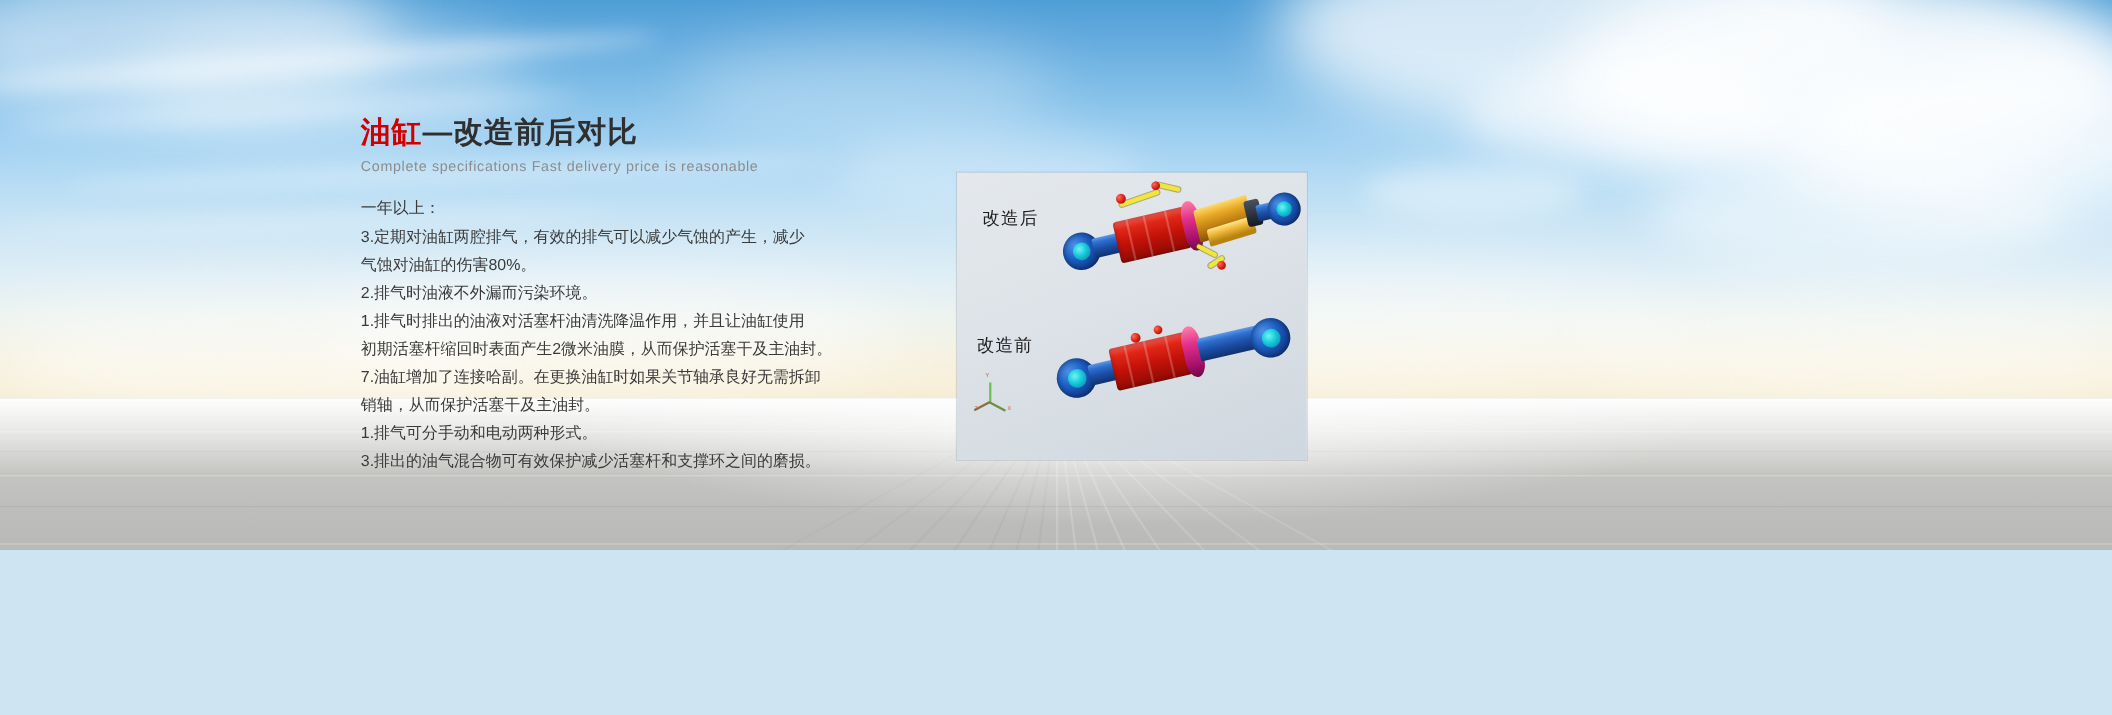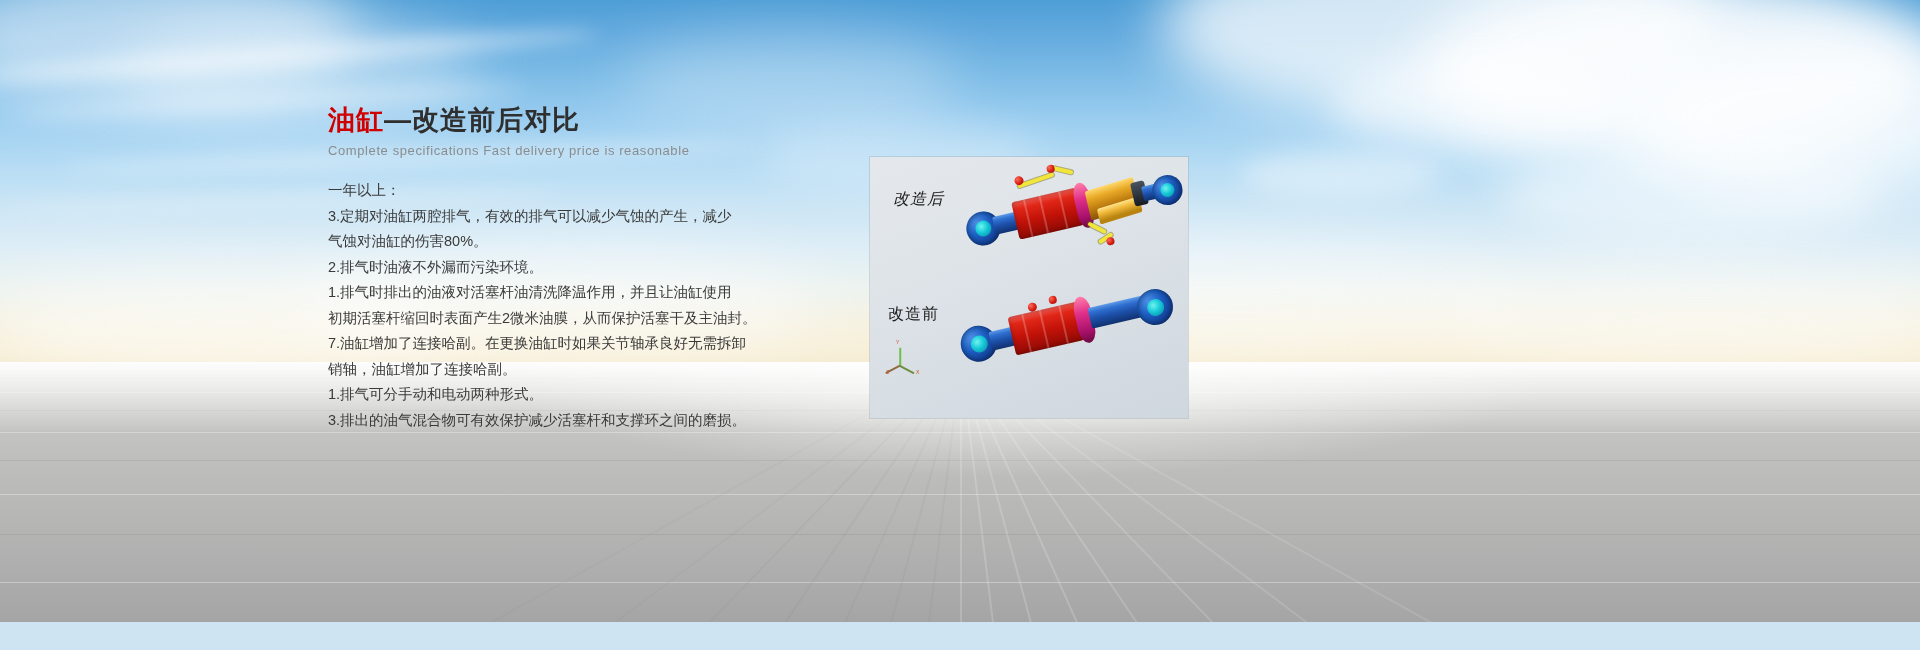--- a/index.html
+++ b/index.html
@@ -2,21 +2,21 @@
 <html lang="zh"><head>
 <meta charset="utf-8">
 <title>油缸改造前后对比</title>
 <style>
   html,body{margin:0;padding:0;}
   body{
     width:1920px;height:650px;overflow:hidden;
     font-family:"Liberation Sans","DejaVu Sans",sans-serif;
     background:#cfe4f3;
   }
-  #banner{position:relative;width:1920px;height:622px;overflow:hidden;}
+  #banner{position:relative;width:1920px;height:500px;overflow:hidden;}
 
   
   .sky{
     position:absolute;left:0;top:0;width:1920px;height:368px;
     background:linear-gradient(180deg,
       #4e9ed6 0%,
       #63aade 9%,
       #7cbbe6 20%,
       #9ccef0 33%,
       #b6dcf4 45%,
@@ -71,21 +71,21 @@
   .panel{
     position:absolute;left:870px;top:157px;width:318px;height:261px;
     background:linear-gradient(160deg,#e4e8ec 0%,#dfe4e9 35%,#d6dde3 70%,#cfd7df 100%);
     box-shadow:0 0 0 1px rgba(150,160,170,.35);
     overflow:hidden;
   }
   .panel-label{
     position:absolute;font-size:16px;color:#1d1d1d;letter-spacing:1px;
     font-family:"Liberation Serif","DejaVu Serif",serif;
   }
-  .lbl-after{left:23px;top:32px;font-style:italic;}
+  .lbl-after{left:23px;top:32px;}
   .lbl-before{left:18px;top:147px;}
 
   
   .cyl{position:absolute;}
   .cyl-after{left:98px;top:16px;width:212px;height:105px;transform:rotate(-13deg);}
   .cyl-before{left:92px;top:128px;width:216px;height:108px;transform:rotate(-13deg);}
 
   .part{position:absolute;}
   
   .eye{
@@ -201,21 +201,21 @@
     <div class="subtitle">Complete specifications Fast delivery price is reasonable</div>
 
     <div class="body" id="body-lines">
         <p><span>一年以上：</span></p>
         <p><span>3.定期对油缸两腔排气，有效的排气可以减少气蚀的产生，减少</span></p>
         <p><span>气蚀对油缸的伤害80%。</span></p>
         <p><span>2.排气时油液不外漏而污染环境。</span></p>
         <p><span>1.排气时排出的油液对活塞杆油清洗降温作用，并且让油缸使用</span></p>
         <p><span>初期活塞杆缩回时表面产生2微米油膜，从而保护活塞干及主油封。</span></p>
         <p><span>7.油缸增加了连接哈副。在更换油缸时如果关节轴承良好无需拆卸</span></p>
-        <p><span>销轴，油缸增加了连接哈副。</span></p>
+        <p><span>销轴，从而保护活塞干及主油封。</span></p>
         <p><span>1.排气可分手动和电动两种形式。</span></p>
         <p><span>3.排出的油气混合物可有效保护减少活塞杆和支撑环之间的磨损。</span></p>
       </div>
   </div>
 
   <div class="panel">
 
     <div class="panel-label lbl-after">改造后</div>
     <div class="panel-label lbl-before">改造前</div>
 

